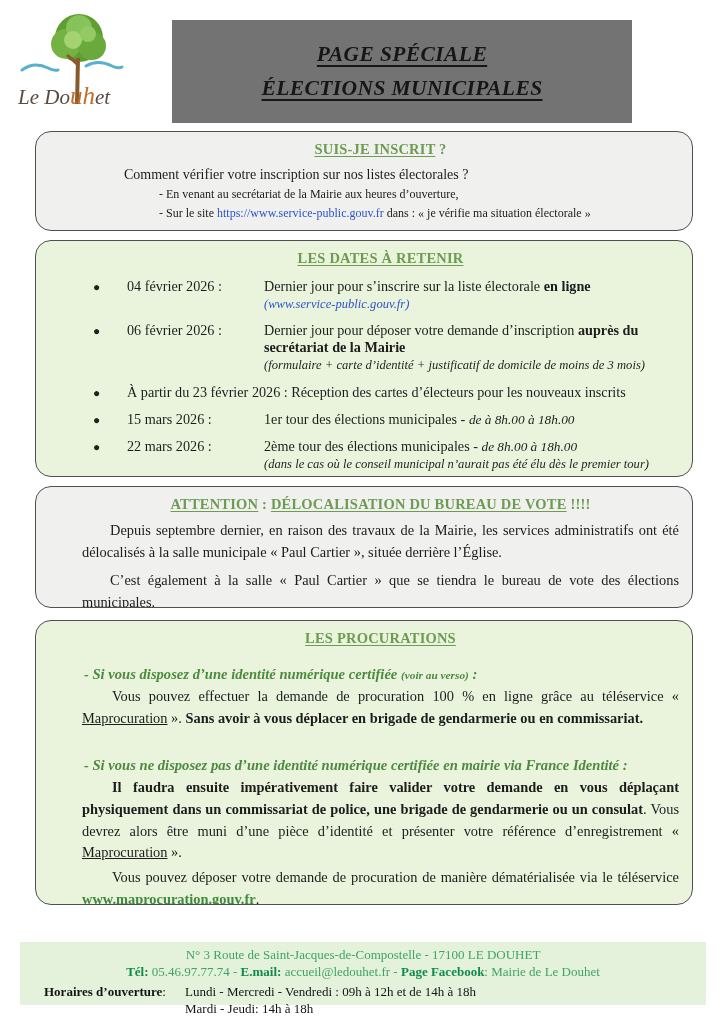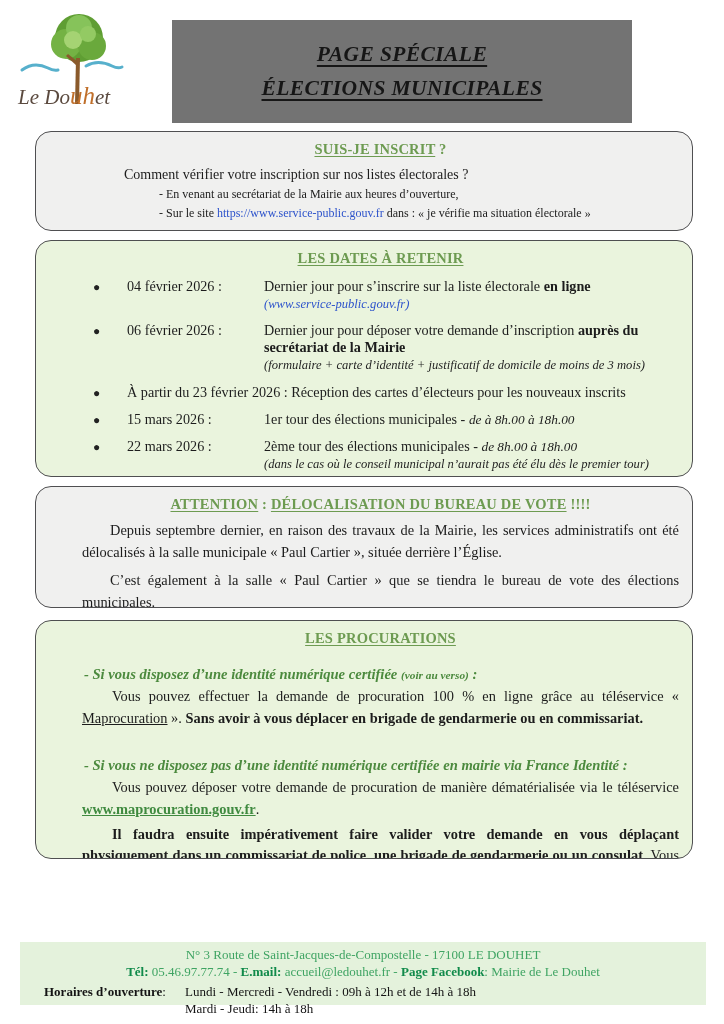--- a/index.html
+++ b/index.html
@@ -27,21 +27,21 @@
   
   .box {
     position:absolute; left:35px; width:658px;
     border:1.6px solid #4f4f51; border-radius:16px; overflow:hidden;padding-left:33px;
   }
   .box.grey  { background:#f0f0ef; }
   .box.green { background:#eaf4dd; }
   #box-inscrit      { top:131px; height:100px; }
   #box-dates        { top:240px; height:237px; }
   #box-attention    { top:486px; height:122px; }
-  #box-procurations { top:620px; height:239px; }
+  #box-procurations { top:620px; height:285px; }
 
   .box h2 {
     margin-top:9px; text-align:center;
     font-size:14.5px; font-weight:bold; color:#6d9b51; letter-spacing:.2px;
   }
   .u { text-decoration:underline; text-underline-offset:2px; }
 
   
   .inscrit-intro { margin:9px 0 0 55px; font-size:14px; }
   .inscrit-item  { margin:4px 0 0 90px; font-size:12px; }
@@ -178,22 +178,22 @@
     <p class="att-p">C’est également à la salle « Paul Cartier » que se tiendra le bureau de vote des élections municipales.</p>
   </section>
 
   <section class="box green" id="box-procurations">
     <h2><span class="u">LES PROCURATIONS</span></h2>
 
     <p class="proc-head"><span>- Si vous disposez d’une identité numérique certifiée </span><span class="small">(voir au verso)</span><span> :</span></p>
     <p class="proc-p"><span>Vous pouvez effectuer la demande de procuration 100 % en ligne grâce au téléservice « </span><a href="#" class="link-under">Maprocuration</a><span> ».  </span><span class="b">Sans avoir à vous déplacer en brigade de gendarmerie ou en commissariat</span><span class="b">.</span></p>
 
     <p class="proc-head gap26">- Si vous ne disposez pas d’une identité numérique certifiée en mairie via France Identité :</p>
+    <p class="proc-p"><span class="b">Il faudra ensuite impérativement faire valider votre demande en vous déplaçant physiquement dans un commissariat de police, une brigade de gendarmerie ou un consulat</span><span>. Vous devrez alors être muni d’une pièce d’identité et présenter votre référence d’enregistrement « </span><a href="#" class="link-under">Maprocuration</a><span> ».</span></p>
     <p class="proc-p"><span>Vous pouvez déposer votre demande de procuration de manière dématérialisée via le téléservice </span><a href="#" class="link-green">www.maprocuration.gouv.fr</a><span>.</span></p>
-    <p class="proc-p"><span class="b">Il faudra ensuite impérativement faire valider votre demande en vous déplaçant physiquement dans un commissariat de police, une brigade de gendarmerie ou un consulat</span><span>. Vous devrez alors être muni d’une pièce d’identité et présenter votre référence d’enregistrement « </span><a href="#" class="link-under">Maprocuration</a><span> ».</span></p>
   </section>
 
   <footer class="footer">
     <div class="f-center">N° 3 Route de Saint-Jacques-de-Compostelle - 17100 LE DOUHET</div>
     <div class="f-center">
       <span class="f-bold">Tél:</span><span> 05.46.97.77.74 - </span><span class="f-bold">E.mail:</span><span> accueil@ledouhet.fr - </span><span class="f-bold">Page Facebook</span><span>: Mairie de Le Douhet</span>
     </div>
     <div class="hours">
       <span class="hours-label"><span>Horaires d’ouverture</span><span style="font-weight:normal">:</span></span>
       <span class="hours-lines">

